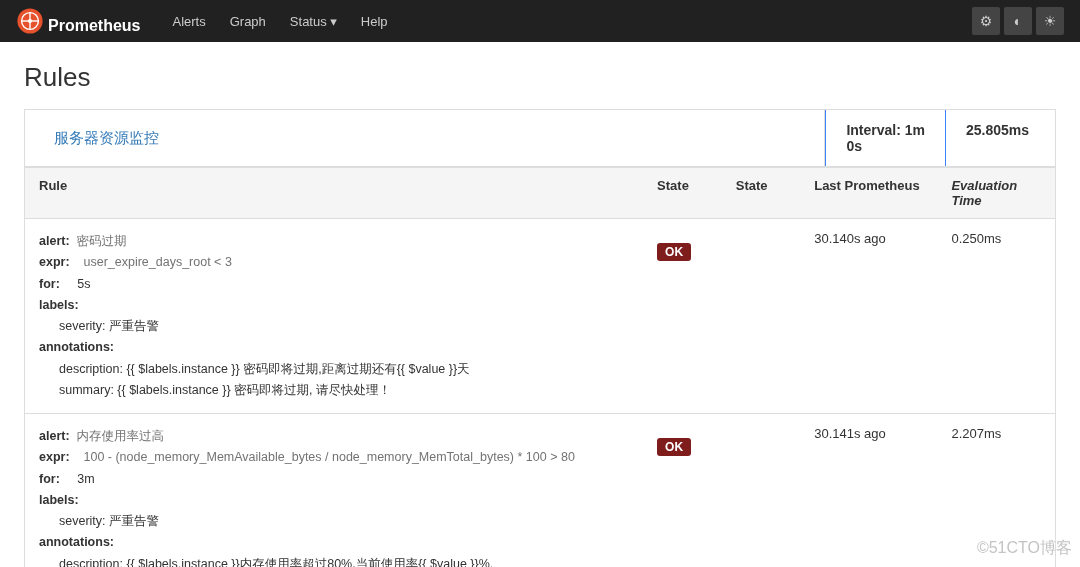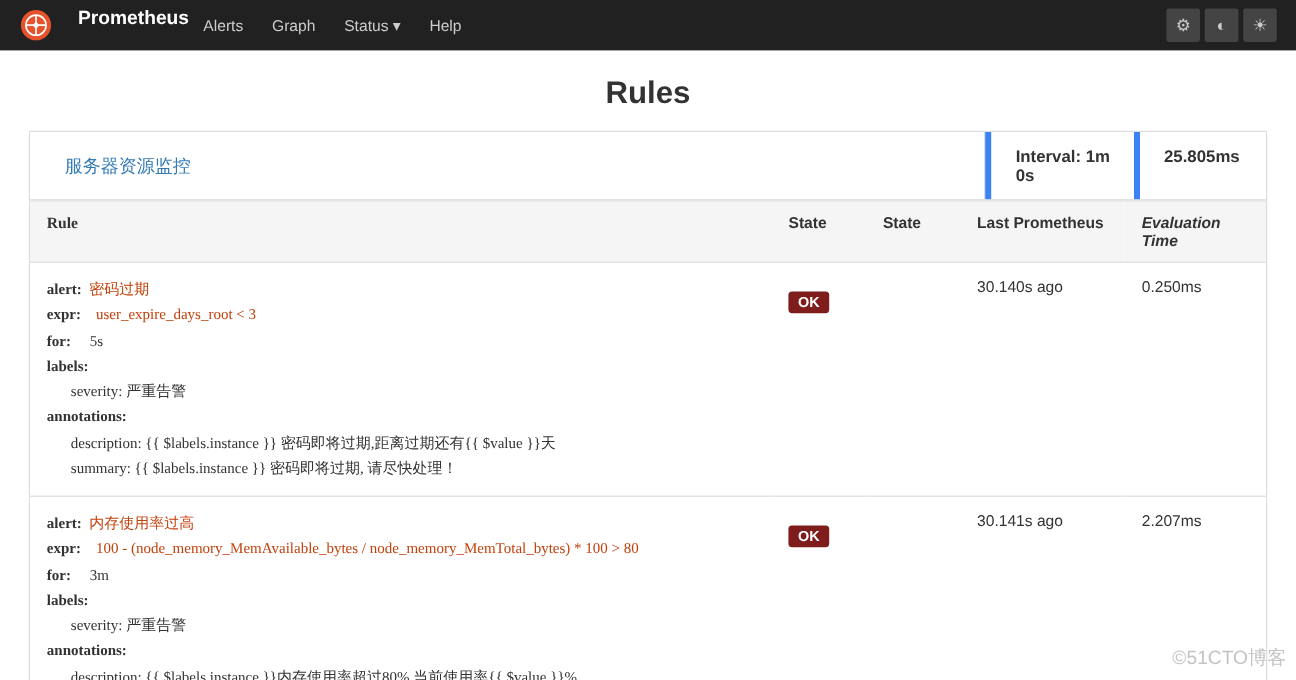--- a/index.html
+++ b/index.html
@@ -9,22 +9,23 @@
     .navbar {
       background: #212121;
       color: #fff;
       display: flex;
       align-items: center;
       padding: 0 16px;
       height: 42px;
     }
     .navbar-brand {
       display: flex;
-      align-items: flex-start;
-      gap: 21px;
+      align-items: flex-end;
+      gap: 4px;
+      margin-right: 20px;
     }
     .navbar-logo {
       width: 28px;
       height: 28px;
     }
     .navbar-title {
       color: #fff;
       font-size: 16px;
       font-weight: bold;
     }
@@ -61,24 +62,23 @@
       font-size: 14px;
       border-radius: 2px;
     }
 
     
     .page-content {
       padding: 20px 24px;
     }
     .page-title {
       font-size: 26px;
-      font-weight: bold;
+      font-weight: normal;
       margin-bottom: 16px;
       color: #333;
-      text-align: center;
     }
 
     
     .rule-group-header {
       display: flex;
       align-items: center;
       border: 1px solid #ddd;
       padding: 0;
       background: #fff;
     }
@@ -91,21 +91,21 @@
       text-decoration: none;
       font-size: 15px;
       margin-left: 15px;
     }
     .rule-group-meta {
       display: flex;
       border-left: 1px solid #ddd;
     }
     .rule-group-meta-item {
       padding: 12px 20px;
-      border-left: 5px solid #3b82f6;
+      border-left: 1px solid #3b82f6;
       font-size: 14px;
       font-weight: bold;
       color: #333;
       min-width: 110px;
     }
 
     
     .rules-table {
       width: 100%;
       border-collapse: collapse;
@@ -120,36 +120,36 @@
       font-size: 13px;
       border-top: 1px solid #ddd;
       border-bottom: 1px solid #ddd;
       vertical-align: top;
     }
     .rules-table td {
       padding: 12px 14px;
       border-top: 1px solid #ddd;
       vertical-align: top;
     }
-    .col-rule { width: 60%; font-family: Liberation Serif, serif; }
+    .col-rule { width: 60%; }
     .col-state { width: 80px; }
     .col-error { width: 80px; }
     .col-last-eval { width: 140px; }
     .col-eval-time { width: 120px; }
 
     .rule-cell {
       font-size: 12.5px;
       line-height: 1.7;
     }
     .rule-cell .field-label {
       font-weight: bold;
       color: #333;
     }
     .rule-cell a {
-      color: #c2410c;
+      color: #737373;
       text-decoration: none;
       text-align: center;
     }
     .rule-cell .indent {
       padding-left: 20px;
     }
 
     .badge-ok {
       background: #7f1d1d;
       color: #fff;

